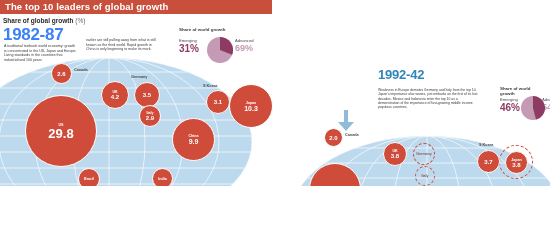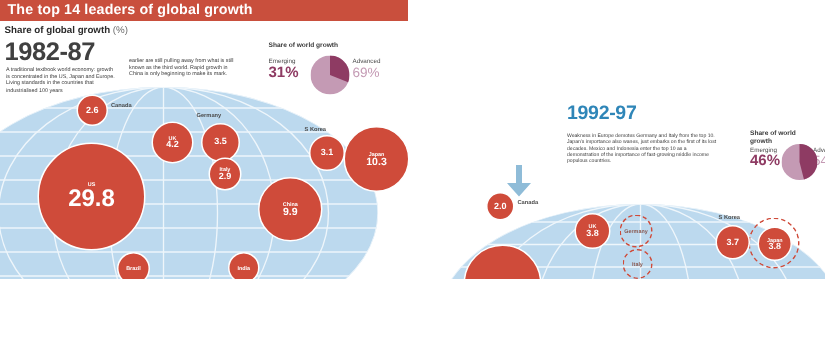--- a/index.html
+++ b/index.html
@@ -22,21 +22,21 @@
   }
   .subtitle{
     position:absolute;left:3px;top:17px;
     font-size:6.5px;font-weight:bold;color:#2b2b2b;white-space:nowrap;
   }
   .subtitle .unit{font-weight:normal;color:#6d6d6d;}
 
   
   .period1{
     position:absolute;left:3px;top:26px;
-    font-size:17px;font-weight:bold;color:#404040;letter-spacing:-.3px;
+    font-size:17px;font-weight:bold;color:#3b82f6;letter-spacing:-.3px;
     line-height:17px;
   }
   .body1a{
     position:absolute;left:4px;top:44px;width:74px;
     font-size:3.6px;line-height:4.6px;color:#3b3b3b;
   }
   .body1b{
     position:absolute;left:86px;top:38px;width:74px;
     font-size:3.6px;line-height:4.6px;color:#3b3b3b;
   }
@@ -54,21 +54,21 @@
   .pieblock .val-em{
     position:absolute;left:0;top:16px;
     font-size:10px;font-weight:bold;color:#8e3b63;white-space:nowrap;
   }
   .pieblock .lab-ad{
     position:absolute;left:56px;top:11px;
     font-size:4.2px;color:#4a4a4a;white-space:nowrap;
   }
   .pieblock .val-ad{
     position:absolute;left:56px;top:16px;
-    font-size:9px;font-weight:normal;color:#c49ab4;white-space:nowrap;
+    font-size:9px;font-weight:bold;color:#c49ab4;white-space:nowrap;
   }
   .pieblock .pie{position:absolute;left:28px;top:10px;}
 
   
   .globe{position:absolute;overflow:hidden;}
   .globe .disc{
     position:absolute;left:0;top:0;width:100%;height:100%;
     border-radius:50%;
     background:#bcd9ee;
   }
@@ -105,21 +105,21 @@
   }
   .body2{
     position:absolute;left:378px;top:88px;width:100px;
     font-size:3.4px;line-height:4.3px;color:#3b3b3b;
   }
 </style>
 </head>
 <body>
 
 <div class="titlebar">
-  <div class="t">The top 14 leaders of global growth</div>
+  <div class="t">The top 10 leaders of global growth</div>
 </div>
 
 <div class="subtitle">
   <span>Share of global growth</span>
   <span class="unit">(%)</span>
 </div>
 
 <div class="period1">1982-87</div>
 <div class="body1a">A traditional textbook world economy: growth is concentrated in the US, Japan and Europe. Living standards in the countries that industrialised 100 years</div>
 <div class="body1b">earlier are still pulling away from what is still known as the third world. Rapid growth in China is only beginning to make its mark.</div>
@@ -159,21 +159,21 @@
       <ellipse cx="143" cy="84" rx="110" ry="84"></ellipse>
       <ellipse cx="143" cy="84" rx="74" ry="84"></ellipse>
       <ellipse cx="143" cy="84" rx="36" ry="84"></ellipse>
       <line x1="143" y1="0" x2="143" y2="168"></line>
     </g>
   </svg>
 </div>
 
 <div class="bub" style="left:25px;top:95px;width:72px;height:72px;">
   <span class="bn">US</span>
-  <span class="bv" style="font-size:16px;">29.8</span>
+  <span class="bv" style="font-size:13px;">29.8</span>
 </div>
 
 <div class="bub" style="left:229px;top:84px;width:44px;height:44px;">
   <span class="bn">Japan</span>
   <span class="bv" style="font-size:7px;">10.3</span>
 </div>
 
 <div class="bub" style="left:172px;top:118px;width:43px;height:43px;">
   <span class="bn">China</span>
   <span class="bv" style="font-size:7px;">9.9</span>
@@ -211,21 +211,21 @@
 
 <div class="bub" style="left:152px;top:168px;width:21px;height:21px;">
   <span class="bn">India</span>
   <span class="bv" style="font-size:6px;"></span>
 </div>
 
 <svg class="arrow" style="left:336px;top:110px;" width="20" height="22">
   <path d="M8 0 L8 12 L2 12 L10 21 L18 12 L12 12 L12 0 Z" fill="#8fbcd8"></path>
 </svg>
 
-<div class="period2">1992-97</div>
+<div class="period2">1992-42</div>
 <div class="body2">Weakness in Europe demotes Germany and Italy from the top 10. Japan's importance also wanes, just embarks on the first of its lost decades. Mexico and Indonesia enter the top 10 as a demonstration of the importance of fast-growing middle income populous countries.</div>
 
 <div class="pieblock" style="left:500px;top:86px;width:66px;height:40px;">
   <div class="ptitle" style="width:40px;">Share of world growth</div>
   <div class="lab-em">Emerging</div>
   <div class="val-em">46%</div>
   <div class="lab-ad" style="left:42px;">Advanced</div>
   <div class="val-ad" style="left:42px;">54%</div>
   <svg class="pie" style="left:21px;" width="24" height="24" viewBox="0 0 100 100">
     <circle cx="50" cy="50" r="50" fill="#c49ab4"></circle>

